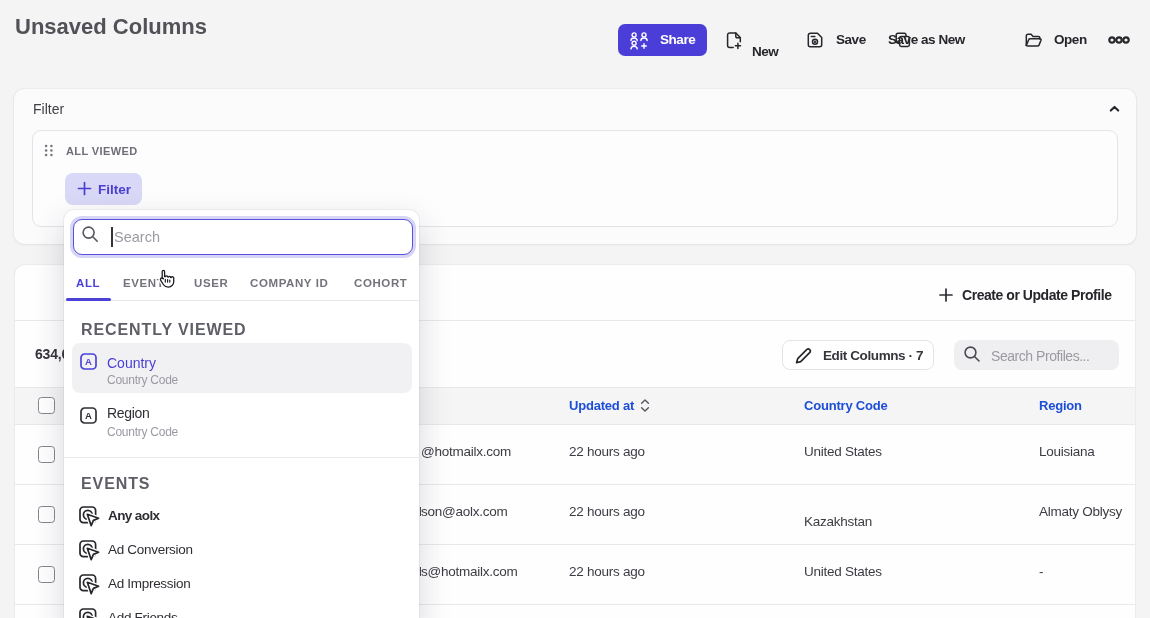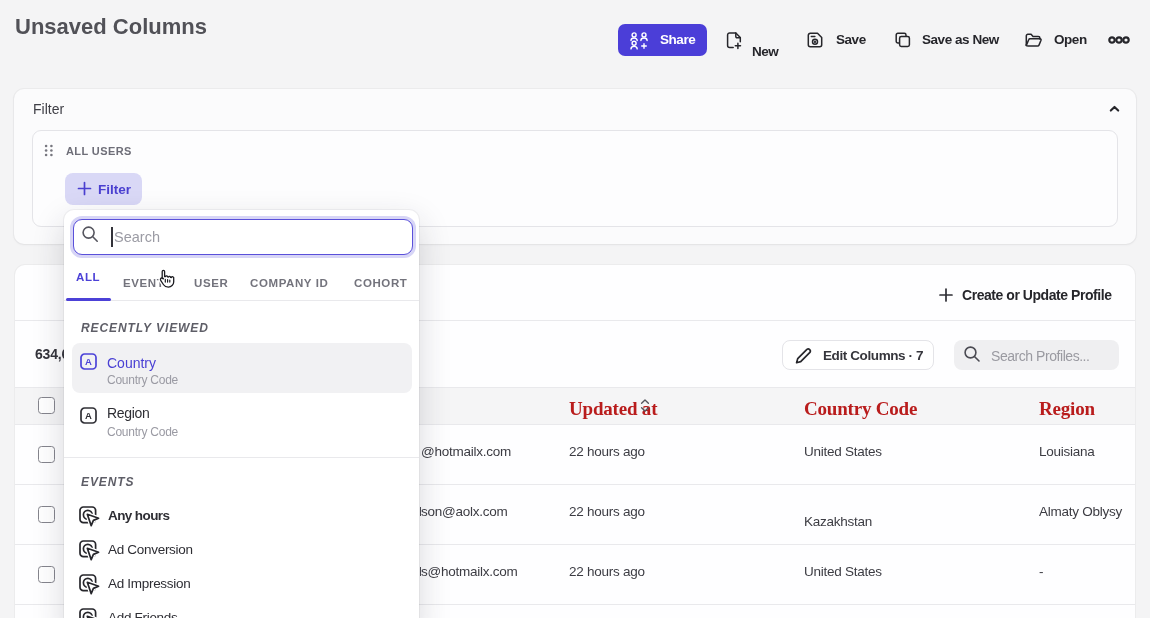--- a/index.html
+++ b/index.html
@@ -2,23 +2,23 @@
 <html><head>
 <meta charset="utf-8">
 <style>
   * { margin:0; padding:0; box-sizing:border-box; }
   html,body { width:1150px; height:618px; overflow:hidden; }
   body { font-family:"Liberation Sans", sans-serif; background:#f4f4f5; position:relative; color:#3c3c43;
          -webkit-font-smoothing:antialiased; }
   .abs { position:absolute; }
   .tb { font-size:13.5px; font-weight:bold; letter-spacing:-0.45px; color:#26262b; white-space:nowrap; }
   .cell { font-size:13.5px; letter-spacing:-0.25px; color:#3c3c43; white-space:nowrap; }
-  .hdr { font-size:19px; font-weight:bold; letter-spacing:-0.2px; color:#b91c1c; white-space:nowrap;font-family:Liberation Serif, serif; }
+  .hdr { font-size:13px; font-weight:bold; letter-spacing:-0.2px; color:#1d4ed8; white-space:nowrap; }
   .tab { font-size:11.5px; font-weight:bold; letter-spacing:0.6px; color:#73737c; white-space:nowrap; }
-  .sech { font-size:12px; font-weight:bold; letter-spacing:0.9px; color:#5e5e67; white-space:nowrap;font-style:italic; }
+  .sech { font-size:16px; font-weight:bold; letter-spacing:0.9px; color:#5e5e67; white-space:nowrap; }
   .cbx { width:17px; height:17px; border:1.5px solid #85858d; border-radius:3.5px; background:#fff; }
   svg { display:block; }
 </style>
 </head>
 <body>
 
 <div class="abs" style="left:15px; top:14px; font-size:22px; font-weight:bold; color:#515157;">Unsaved Columns</div>
 
 <div class="abs" style="left:618px; top:24px; width:89px; height:32px; background:#4b3ed8; border-radius:7px;"></div>
 <svg class="abs" style="left:630px; top:31.5px;" width="19" height="19" viewBox="0 0 19 19" fill="none" stroke="#fff" stroke-width="1.4" stroke-linecap="round" stroke-linejoin="round">
@@ -45,21 +45,21 @@
   <path d="M4.3 4.4 h3.6"></path>
   <circle cx="8" cy="9.7" r="2.5"></circle>
   <circle cx="8" cy="9.7" r="0.45" fill="#26262b"></circle>
 </svg>
 <div class="abs tb" style="left:836px; top:32px;">Save</div>
 
 <svg class="abs" style="left:895px; top:32px;" width="16" height="16" viewBox="0 0 16 16" fill="none" stroke="#26262b" stroke-width="1.5" stroke-linecap="round" stroke-linejoin="round">
   <rect x="1.2" y="1.2" width="9.8" height="9.8" rx="1.7"></rect>
   <rect x="4.6" y="4.6" width="9.8" height="9.8" rx="1.7" fill="#f4f4f5"></rect>
 </svg>
-<div class="abs tb" style="left:922px; top:32px;text-align:center;">Save as New</div>
+<div class="abs tb" style="left:888px; top:32px;text-align:center;">Save as New</div>
 
 <svg class="abs" style="left:1025px; top:33px;" width="18" height="15" viewBox="0 0 18 15" fill="none" stroke="#26262b" stroke-width="1.5" stroke-linecap="round" stroke-linejoin="round">
   <path d="M1.3 12.4 V2.9 a1.6 1.6 0 0 1 1.6 -1.6 h3.2 l1.9 2.1 h5.3 a1.6 1.6 0 0 1 1.6 1.6 v1"></path>
   <path d="M1.3 12.4 L3.7 6.7 a1.4 1.4 0 0 1 1.3 -0.9 h10 a1.1 1.1 0 0 1 1 1.5 l-2 4.8 a1.6 1.6 0 0 1 -1.5 1 H2.9 a1.6 1.6 0 0 1 -1.6 -1.6 Z"></path>
 </svg>
 <div class="abs tb" style="left:1054px; top:32px;">Open</div>
 
 <svg class="abs" style="left:1108px; top:36px;" width="24" height="8" viewBox="0 0 24 8" fill="none" stroke="#26262b" stroke-width="2.2">
   <circle cx="4" cy="4" r="2.7"></circle>
     <circle cx="11" cy="4" r="2.7"></circle>
@@ -73,21 +73,21 @@
 </svg>
 <div class="abs" style="left:32px; top:130px; width:1086px; height:97px; background:#fdfdfe; border:1px solid #e4e4e8; border-radius:9px;"></div>
 <svg class="abs" style="left:44px; top:144px;" width="10" height="13" viewBox="0 0 10 13" fill="#77777f">
   <circle cx="2.1" cy="2" r="1.3"></circle>
     <circle cx="7.4" cy="2" r="1.3"></circle>
   <circle cx="2.1" cy="6.5" r="1.3"></circle>
     <circle cx="7.4" cy="6.5" r="1.3"></circle>
   <circle cx="2.1" cy="11" r="1.3"></circle>
     <circle cx="7.4" cy="11" r="1.3"></circle>
 </svg>
-<div class="abs" style="left:66px; top:145px; font-size:11px; font-weight:bold; letter-spacing:0.4px; color:#6e6e78;">ALL USERS</div>
+<div class="abs" style="left:66px; top:145px; font-size:11px; font-weight:bold; letter-spacing:0.4px; color:#6e6e78;">ALL VIEWED</div>
 <div class="abs" style="left:65px; top:173px; width:77px; height:32px; background:#d9d8f6; border-radius:8px;"></div>
 <svg class="abs" style="left:77px; top:181px;" width="15" height="15" viewBox="0 0 15 15" fill="none" stroke="#4a3fd0" stroke-width="1.7" stroke-linecap="round">
   <path d="M7.5 1.5 v12 M1.5 7.5 h12"></path>
 </svg>
 <div class="abs" style="left:98px; top:182px; font-size:13.5px; font-weight:bold; color:#4a3fd0;">Filter</div>
 
 <div class="abs" style="left:15px; top:265px; width:1120px; height:353px; background:#fefeff; border-radius:10px 10px 0 0; box-shadow:0 0 0 1px rgba(40,40,55,0.04);"></div>
 <svg class="abs" style="left:939px; top:288px;" width="14" height="14" viewBox="0 0 14 14" fill="none" stroke="#2e2e35" stroke-width="1.7" stroke-linecap="round">
   <path d="M7 1 v12 M1 7 h12"></path>
 </svg>
@@ -148,21 +148,21 @@
 <div class="abs" style="left:73px; top:219px; width:340px; height:36px; border:1.5px solid #5a50da; border-radius:9px; background:#fff; box-shadow:0 0 0 3px #d7d5f6; z-index:6;"></div>
 <svg class="abs" style="left:81px; top:225px; z-index:7;" width="18" height="18" viewBox="0 0 18 18" fill="none" stroke="#55555e" stroke-width="1.6" stroke-linecap="round">
   <circle cx="7.6" cy="7.6" r="5.5"></circle>
     <path d="M11.8 11.8 L16.2 16.2"></path>
 </svg>
 <div class="abs" style="left:111px; top:227px; width:1.5px; height:20px; background:#33333a; z-index:7;"></div>
 <div class="abs" style="left:114px; top:229px; font-size:14.5px; color:#9b9ba4; z-index:7;">Search</div>
 
 <div class="abs" style="left:64px; top:300px; width:355px; height:1px; background:#e9e9ec; z-index:6;"></div>
 <div class="abs" style="left:66px; top:298px; width:45px; height:3px; background:#4c41d7; border-radius:2px; z-index:7;"></div>
-<div class="abs tab" style="left:76px; top:271px; color:#4c41d7; z-index:6;">ALL</div>
+<div class="abs tab" style="left:76px; top:277px; color:#4c41d7; z-index:6;">ALL</div>
 <div class="abs tab" style="left:123px; top:277px; z-index:6;">EVENT</div>
 <div class="abs tab" style="left:194px; top:277px; z-index:6;">USER</div>
 <div class="abs tab" style="left:250px; top:277px; z-index:6;">COMPANY ID</div>
 <div class="abs tab" style="left:354px; top:277px; z-index:6;">COHORT</div>
 
 <div class="abs sech" style="left:81px; top:321px; z-index:6;">RECENTLY VIEWED</div>
 
 <div class="abs" style="left:72px; top:343px; width:340px; height:50px; background:#f1f1f3; border-radius:8px; z-index:6;"></div>
 <svg class="abs" style="left:80px; top:353px; z-index:7;" width="17" height="17" viewBox="0 0 17 17" fill="none">
   <rect x="1" y="1" width="15" height="15" rx="3.6" stroke="#4c43d8" stroke-width="1.7"></rect>
@@ -182,21 +182,21 @@
 <div class="abs sech" style="left:81px; top:475px; z-index:6;">EVENTS</div>
 
 <svg class="abs" style="left:79px; top:506px; z-index:6;" width="21" height="21" viewBox="0 0 21 21" fill="none">
   <g stroke="#26262b" stroke-width="1.7" stroke-linejoin="round" stroke-linecap="round">
     <rect x="1" y="1" width="15.6" height="15.6" rx="3.4"></rect>
     <circle cx="8.8" cy="8.8" r="4.4"></circle>
   </g>
   <path d="M8.3 8.3 L19.6 12.2 L14.4 14.4 L12.2 19.6 Z" fill="#fff" stroke="#fff" stroke-width="4.2" stroke-linejoin="round"></path>
   <path d="M8.3 8.3 L19.6 12.2 L14.4 14.4 L12.2 19.6 Z" fill="#fff" stroke="#26262b" stroke-width="1.7" stroke-linejoin="round"></path>
 </svg>
-<div class="abs" style="left:108px; top:508px; font-size:13.5px; font-weight:bold; letter-spacing:-0.6px; color:#2e2e34; z-index:6;">Any hours</div>
+<div class="abs" style="left:108px; top:508px; font-size:13.5px; font-weight:bold; letter-spacing:-0.6px; color:#2e2e34; z-index:6;">Any aolx</div>
 
 <svg class="abs" style="left:79px; top:540px; z-index:6;" width="21" height="21" viewBox="0 0 21 21" fill="none">
   <g stroke="#26262b" stroke-width="1.7" stroke-linejoin="round" stroke-linecap="round">
     <rect x="1" y="1" width="15.6" height="15.6" rx="3.4"></rect>
     <circle cx="8.8" cy="8.8" r="4.4"></circle>
   </g>
   <path d="M8.3 8.3 L19.6 12.2 L14.4 14.4 L12.2 19.6 Z" fill="#fff" stroke="#fff" stroke-width="4.2" stroke-linejoin="round"></path>
   <path d="M8.3 8.3 L19.6 12.2 L14.4 14.4 L12.2 19.6 Z" fill="#fff" stroke="#26262b" stroke-width="1.7" stroke-linejoin="round"></path>
 </svg>
 <div class="abs" style="left:108px; top:542px; font-size:13.5px; letter-spacing:-0.3px; color:#2e2e34; z-index:6;">Ad Conversion</div>

